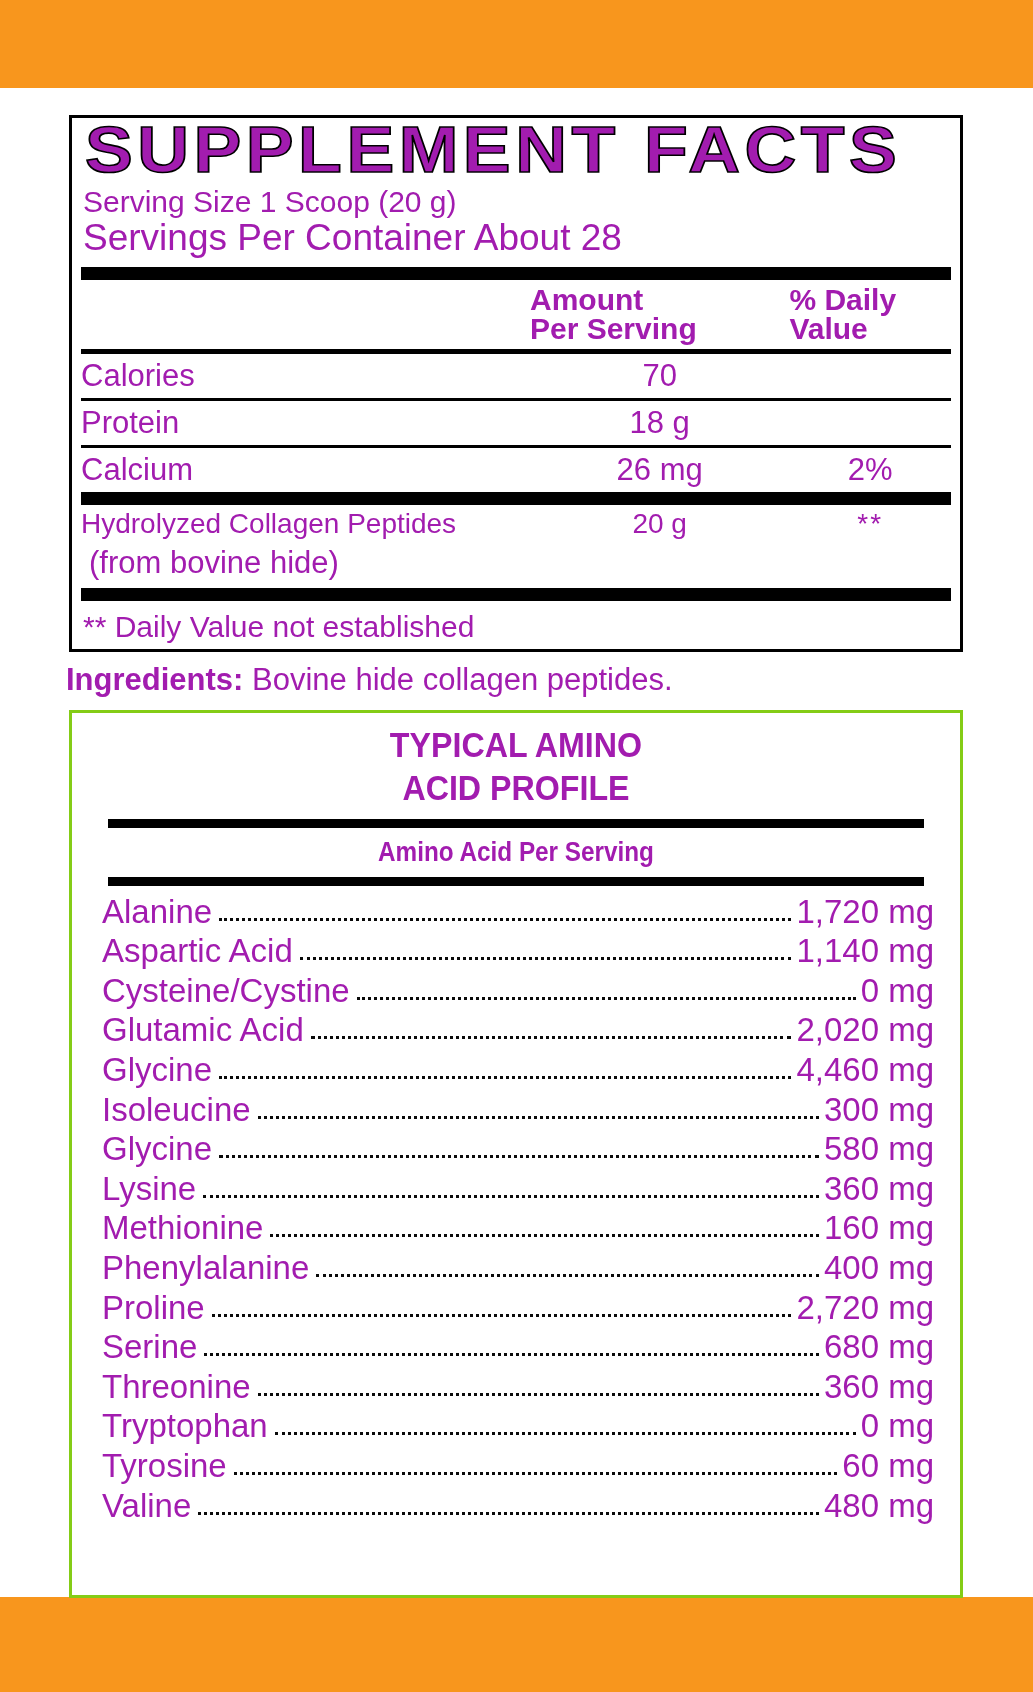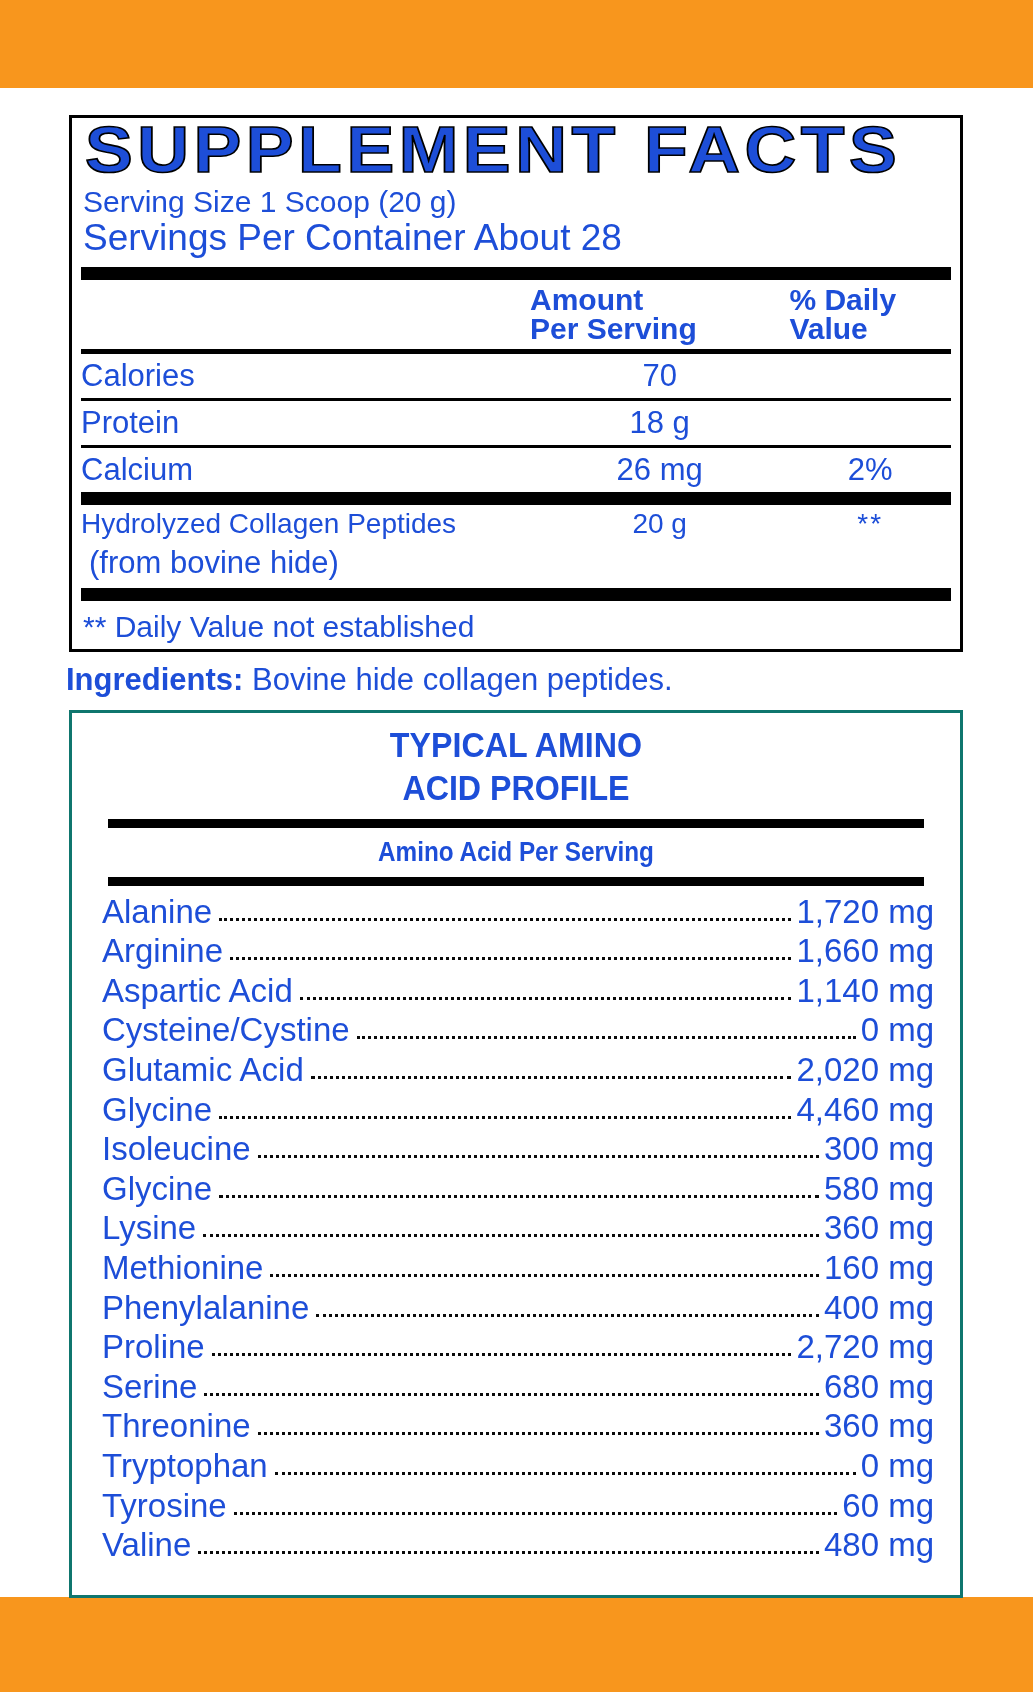--- a/index.html
+++ b/index.html
@@ -1,18 +1,18 @@
 <!DOCTYPE html>
 <html><head>
 <meta charset="utf-8">
 <style>
   html,body { margin:0; padding:0; background:#ffffff; }
   .page {
     position:relative; width:1033px; height:1692px; overflow:hidden;
-    background:#ffffff; font-family:"Liberation Sans", sans-serif; color:#1d4ed8;
+    background:#ffffff; font-family:"Liberation Sans", sans-serif; color:#a21caf;
   }
   .band { position:absolute; left:0; width:1033px; background:#F8961D; }
   .band-top { top:0; height:88px; }
   .band-bottom { bottom:0; height:95px; }
 
   
   .sf-box {
     position:absolute; left:69px; top:115px; width:894px; height:537px;
     border:3px solid #000; box-sizing:border-box; padding:0 9px; background:#fff;
   }
@@ -44,21 +44,21 @@
   .bar3 { margin-top:10px; }
   .sf-footnote { padding:9px 0 0 2px; font-size:30px; }
 
   
   .ingredients { position:absolute; left:66px; top:662px; width:920px; font-size:31px; }
   .ingredients b { font-weight:700; }
 
   
   .aa-box {
     position:absolute; left:69px; top:710px; width:894px; height:888px;
-    border:3px solid #0f766e; box-sizing:border-box; background:#fff;
+    border:3px solid #84cc16; box-sizing:border-box; background:#fff;
   }
   .aa-title {
     margin:10px 0 0; font-size:35px; line-height:43px; font-weight:700;
     text-align:center; transform:scaleX(0.92);
   }
   .aa-rule { margin:10px 36px 0; height:9px; background:#000; }
   .aa-subtitle {
     margin:10px 0 0; font-size:27px; line-height:29px; font-weight:700;
     text-align:center; transform:scaleX(0.9);
   }
@@ -143,25 +143,20 @@
     <div class="aa-rule"></div>
     <div class="aa-subtitle">Amino Acid Per Serving</div>
     <div class="aa-rule"></div>
     <div class="aa-rows" id="aa-rows">
   <div class="ar">
     <span class="nm">Alanine</span>
     <span class="dots"></span>
     <span class="val">1,720 mg</span>
   </div>
 
-  <div class="ar">
-    <span class="nm">Arginine</span>
-    <span class="dots"></span>
-    <span class="val">1,660 mg</span>
-  </div>
 
   <div class="ar">
     <span class="nm">Aspartic Acid</span>
     <span class="dots"></span>
     <span class="val">1,140 mg</span>
   </div>
 
   <div class="ar">
     <span class="nm">Cysteine/Cystine</span>
     <span class="dots"></span>

